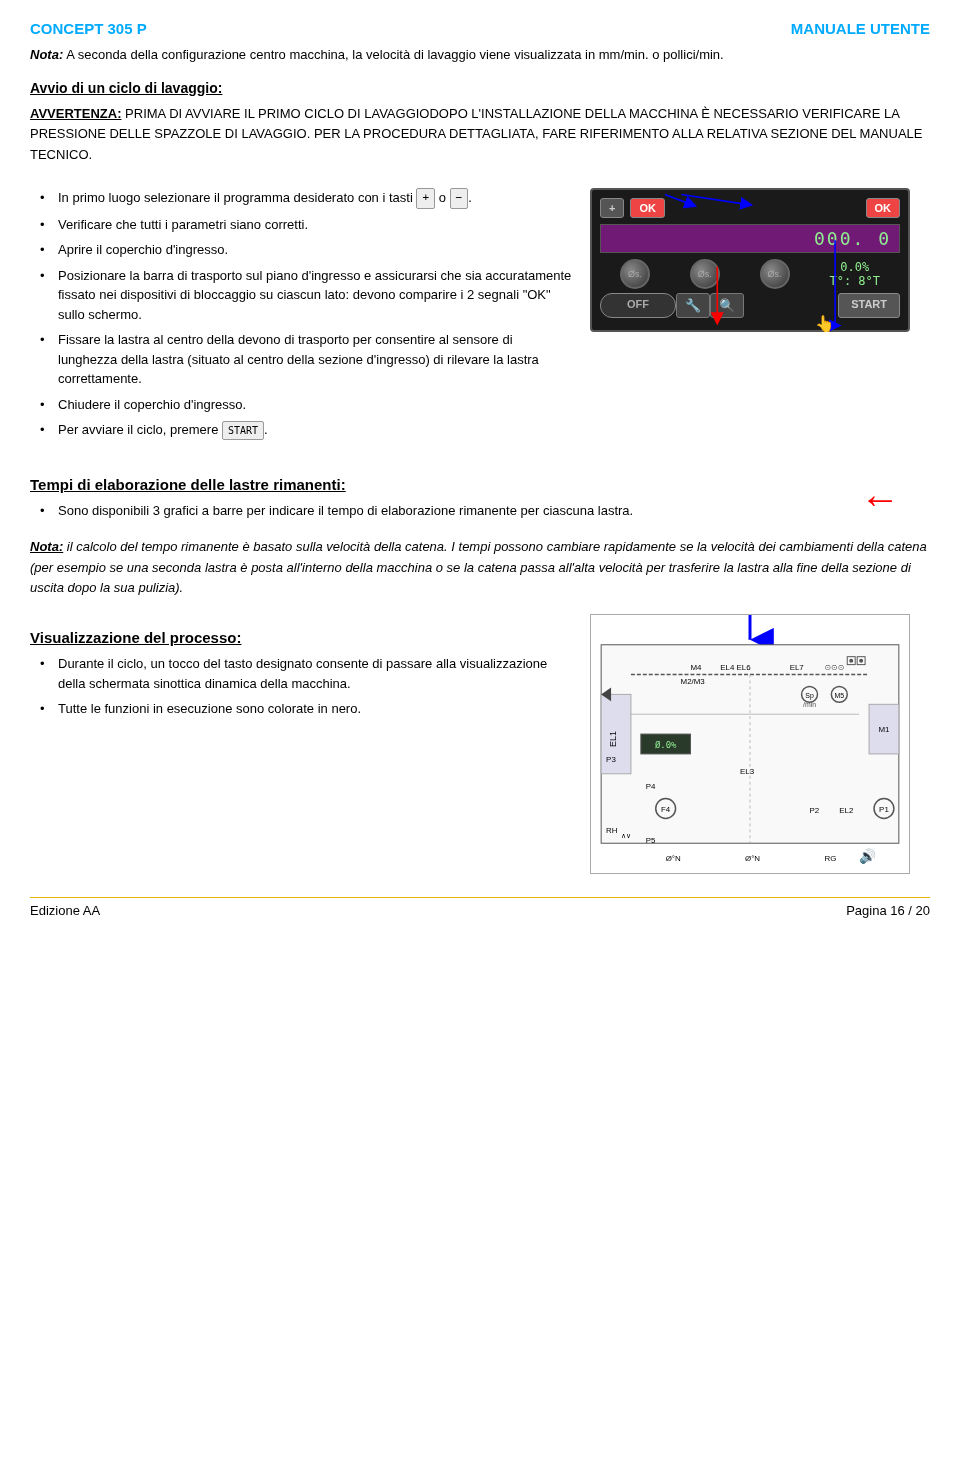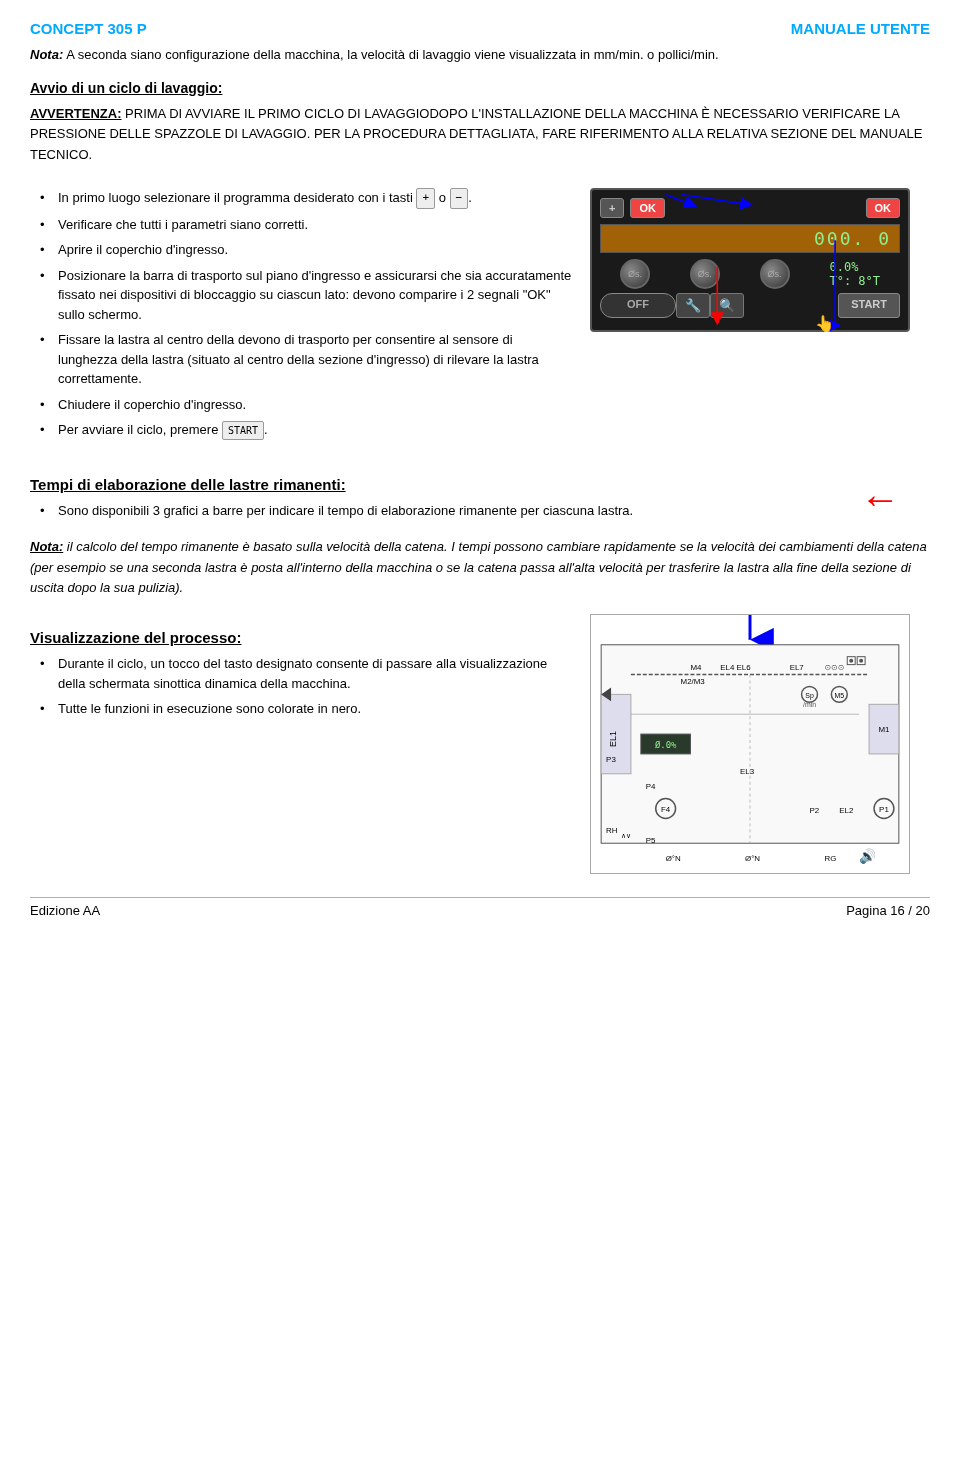--- a/index.html
+++ b/index.html
@@ -97,21 +97,21 @@
       background: #555;
       color: #ccc;
       border: 1px solid #888;
       border-radius: 3px;
       padding: 3px 8px;
       font-size: 11px;
       font-weight: bold;
     }
     .panel-btn.green { background: #ef4444; color: #fff; }
     .panel-display {
-      background: #a16207;
+      background: #701a75;
       color: #90ee90;
       border: 1px solid #555;
       font-family: monospace;
       font-size: 14px;
       padding: 3px 8px;
       flex: 1;
       text-align: right;
     }
     .panel-knob {
       width: 30px;
@@ -261,21 +261,21 @@
 </head>
 <body>
 
 <div class="header">
   <span class="header-left">CONCEPT 305 P</span>
   <span class="header-right">MANUALE UTENTE</span>
 </div>
 
 <div class="header-note">
   <em>Nota:</em>
-  <span>A seconda siano configurazione della macchina, la velocità di lavaggio viene visualizzata in mm/min. o pollici/min.</span>
+  <span>A seconda della configurazione centro macchina, la velocità di lavaggio viene visualizzata in mm/min. o pollici/min.</span>
 </div>
 
 <div class="section-title">Avvio di un ciclo di lavaggio:</div>
 
 <div class="warning-block">
   <span class="warn-label">AVVERTENZA:</span>
   <span>PRIMA DI AVVIARE IL PRIMO CICLO DI LAVAGGIODOPO L'INSTALLAZIONE DELLA MACCHINA È NECESSARIO VERIFICARE LA PRESSIONE DELLE SPAZZOLE DI LAVAGGIO.</span>
   <span>PER LA PROCEDURA DETTAGLIATA, FARE RIFERIMENTO ALLA RELATIVA SEZIONE DEL MANUALE TECNICO.</span>
 </div>
 
@@ -324,21 +324,21 @@
             <div class="panel-knob">
               <span style="font-size:9px; color:#aaa;">Øs.</span>
             </div>
           </div>
           <div style="display:flex; flex-direction:column; align-items:center;">
             <div class="panel-knob">
               <span style="font-size:9px; color:#aaa;">Øs.</span>
             </div>
           </div>
           <div style="display:flex; flex-direction:column; align-items:flex-end;">
-            <div style="color:#90ee90; font-family:monospace; font-size:12px; text-align:left;">
+            <div style="color:#90ee90; font-family:monospace; font-size:12px; text-align:center;">
               <div>0.0%</div>
               <div>T°: 8°T</div>
             </div>
           </div>
         </div>
 
         <div class="panel-btn-row">
           <span class="panel-off-btn">OFF</span>
           <span class="panel-tool-btn">🔧</span>
           <span class="panel-mag-btn">🔍</span>

